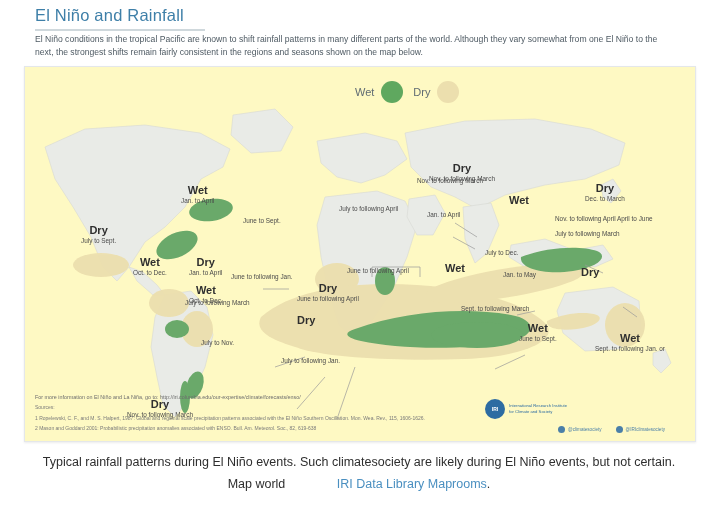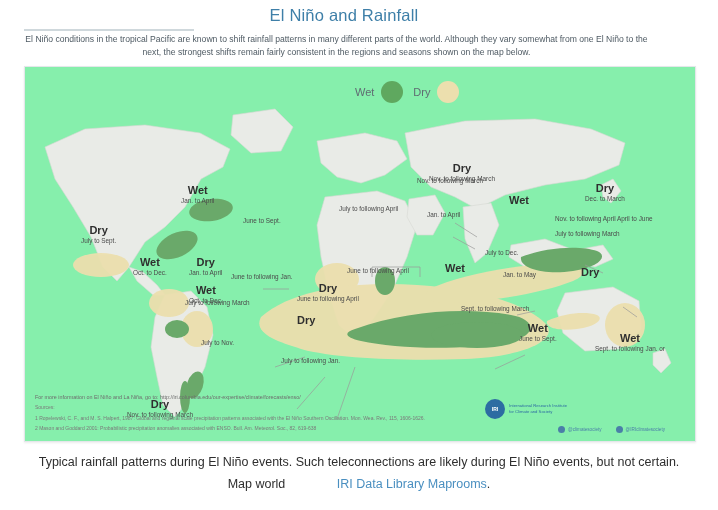--- a/index.html
+++ b/index.html
@@ -16,24 +16,23 @@
   #page {
     position: relative;
     width: 718px;
     height: 510px;
     background: #ffffff;
   }
 
   
   .header {
     position: absolute;
-    left: 24px;
+    left: 35px;
     top: 6px;
     width: 640px;
-    text-align: center;
   }
   .title {
     font-size: 16.5px;
     color: #3e7fa8;
     font-weight: normal;
     letter-spacing: .2px;
     margin: 0 0 6px 0;
   }
   .title-underline {
     position: absolute;
@@ -51,21 +50,21 @@
     margin-top: 8px;
   }
 
   
   .map-panel {
     position: absolute;
     left: 24px;
     top: 66px;
     width: 670px;
     height: 374px;
-    background: #86efac;
+    background: #fef9c3;
     border: 1px solid #e4e7ea;
     box-shadow: 0 1px 2px rgba(0,0,0,.08);
     overflow: hidden;
   }
   .map-canvas {
     position: absolute;
     inset: 0;
   }
 
   
@@ -417,19 +416,19 @@
         <span>@climatesociety</span>
       </span>
       <span class="social">
         <span class="s-dot"></span>
         <span>@IRIclimatesociety</span>
       </span>
     </div>
   </div>
 
   <div class="caption">
-    <div>Typical rainfall patterns during El Niño events. Such teleconnections are likely during El Niño events, but not certain.</div>
+    <div>Typical rainfall patterns during El Niño events. Such climatesociety are likely during El Niño events, but not certain.</div>
     <div>
       <span>Map world </span><a href="#">IRI Data Library Maprooms</a><span>.</span>
     </div>
   </div>
 
 </div>
 
 </body></html>

